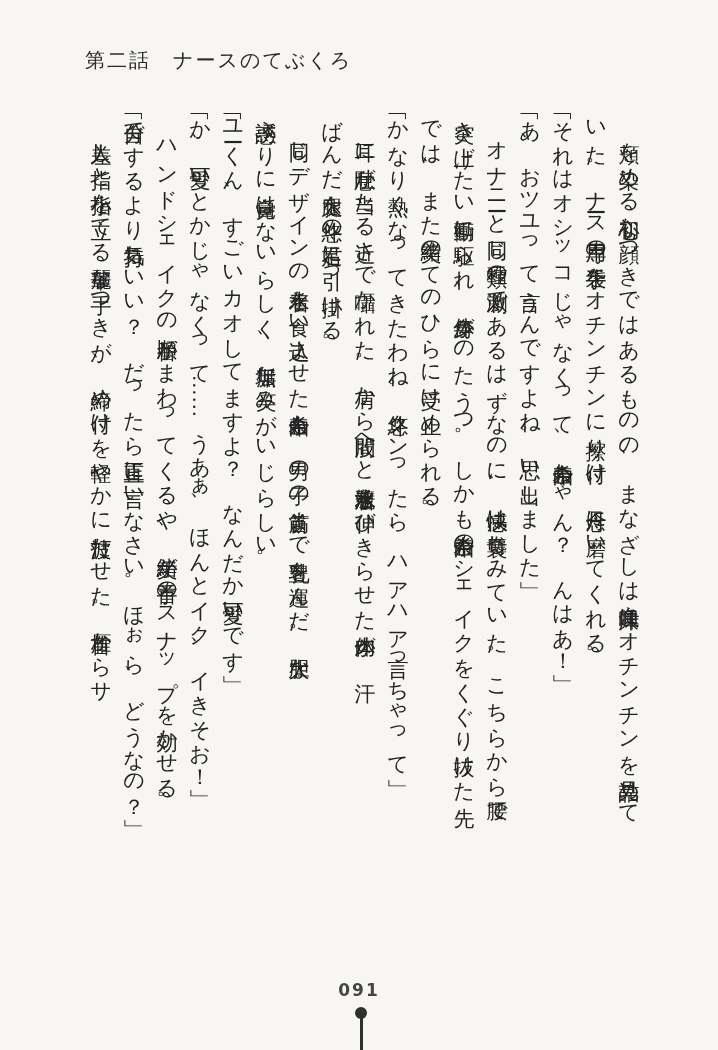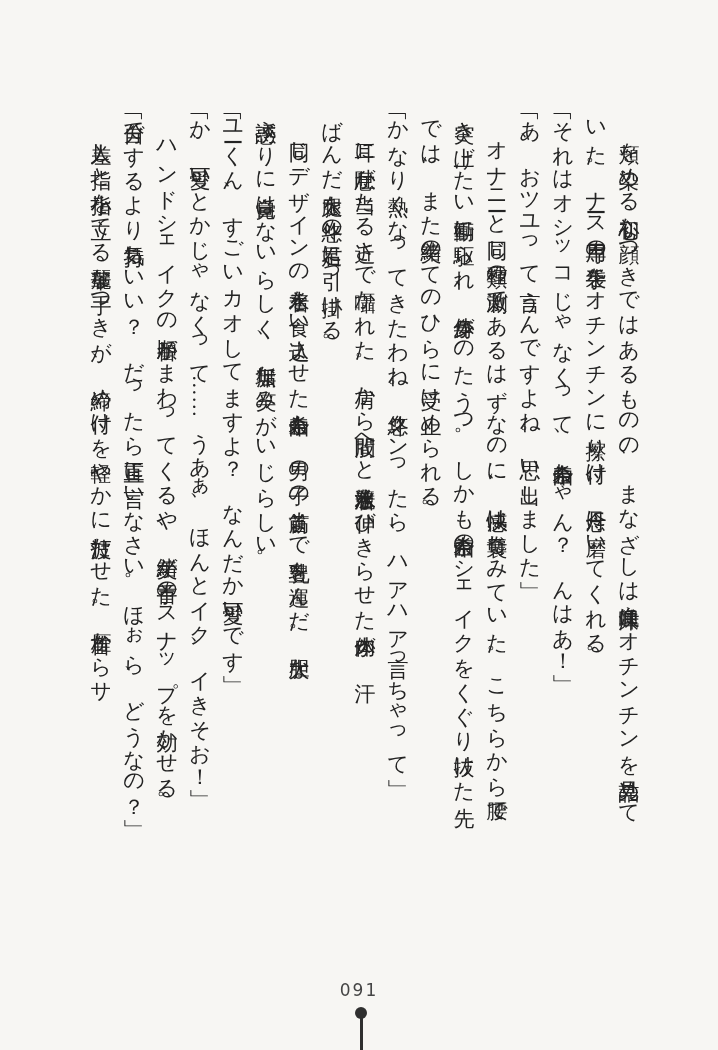--- a/index.html
+++ b/index.html
@@ -46,20 +46,21 @@
   }
   .text-block p.line.indent {
     text-indent: 21px;
   }
   .footer {
     position: absolute;
     left: 0;
     bottom: 0;
     width: 718px;
     height: 70px;
+    font-weight: bold;
   }
   .page-number {
     position: absolute;
     left: 0;
     right: 0;
     top: 0;
     text-align: center;
     font-family: "DejaVu Sans", "Liberation Sans", sans-serif;
     font-size: 17px;
     letter-spacing: 2px;
@@ -88,20 +89,21 @@
     width: 3px;
     height: 33px;
     background: #2f2f2f;
   }
 </style>
 </head>
 <body>
 
 <div class="page">
 
+  <div class="running-header">第二話　ナースのてぶくろ</div>
 
   <div class="text-block">
       <p class="line indent">頬を染める初心な顔つきではあるものの、まなざしは興味津々にオチンチンを見詰めて</p>
       <p class="line">いた。ナース専用の手袋をオチンチンに擦り付け、丹念に磨いてくれる。</p>
       <p class="line">「それはオシッコじゃなくって、由希奈ちゃん？　んはあ！」</p>
       <p class="line">「あ、おツユって言うんですよね。思い出しました」</p>
       <p class="line indent">オナニーと同じ種類の刺激であるはずなのに、快感は奇襲じみていた。こちらから腰で</p>
       <p class="line">突き上げたい衝動に駆られ、身体がのたうつ。しかも由希奈のシェイクをくぐり抜けた先</p>
       <p class="line">では、また美緒のてのひらに受け止められる。</p>
       <p class="line">「かなり熱くなってきたわね。悠斗クンったら、ハアハア言っちゃって」</p>

